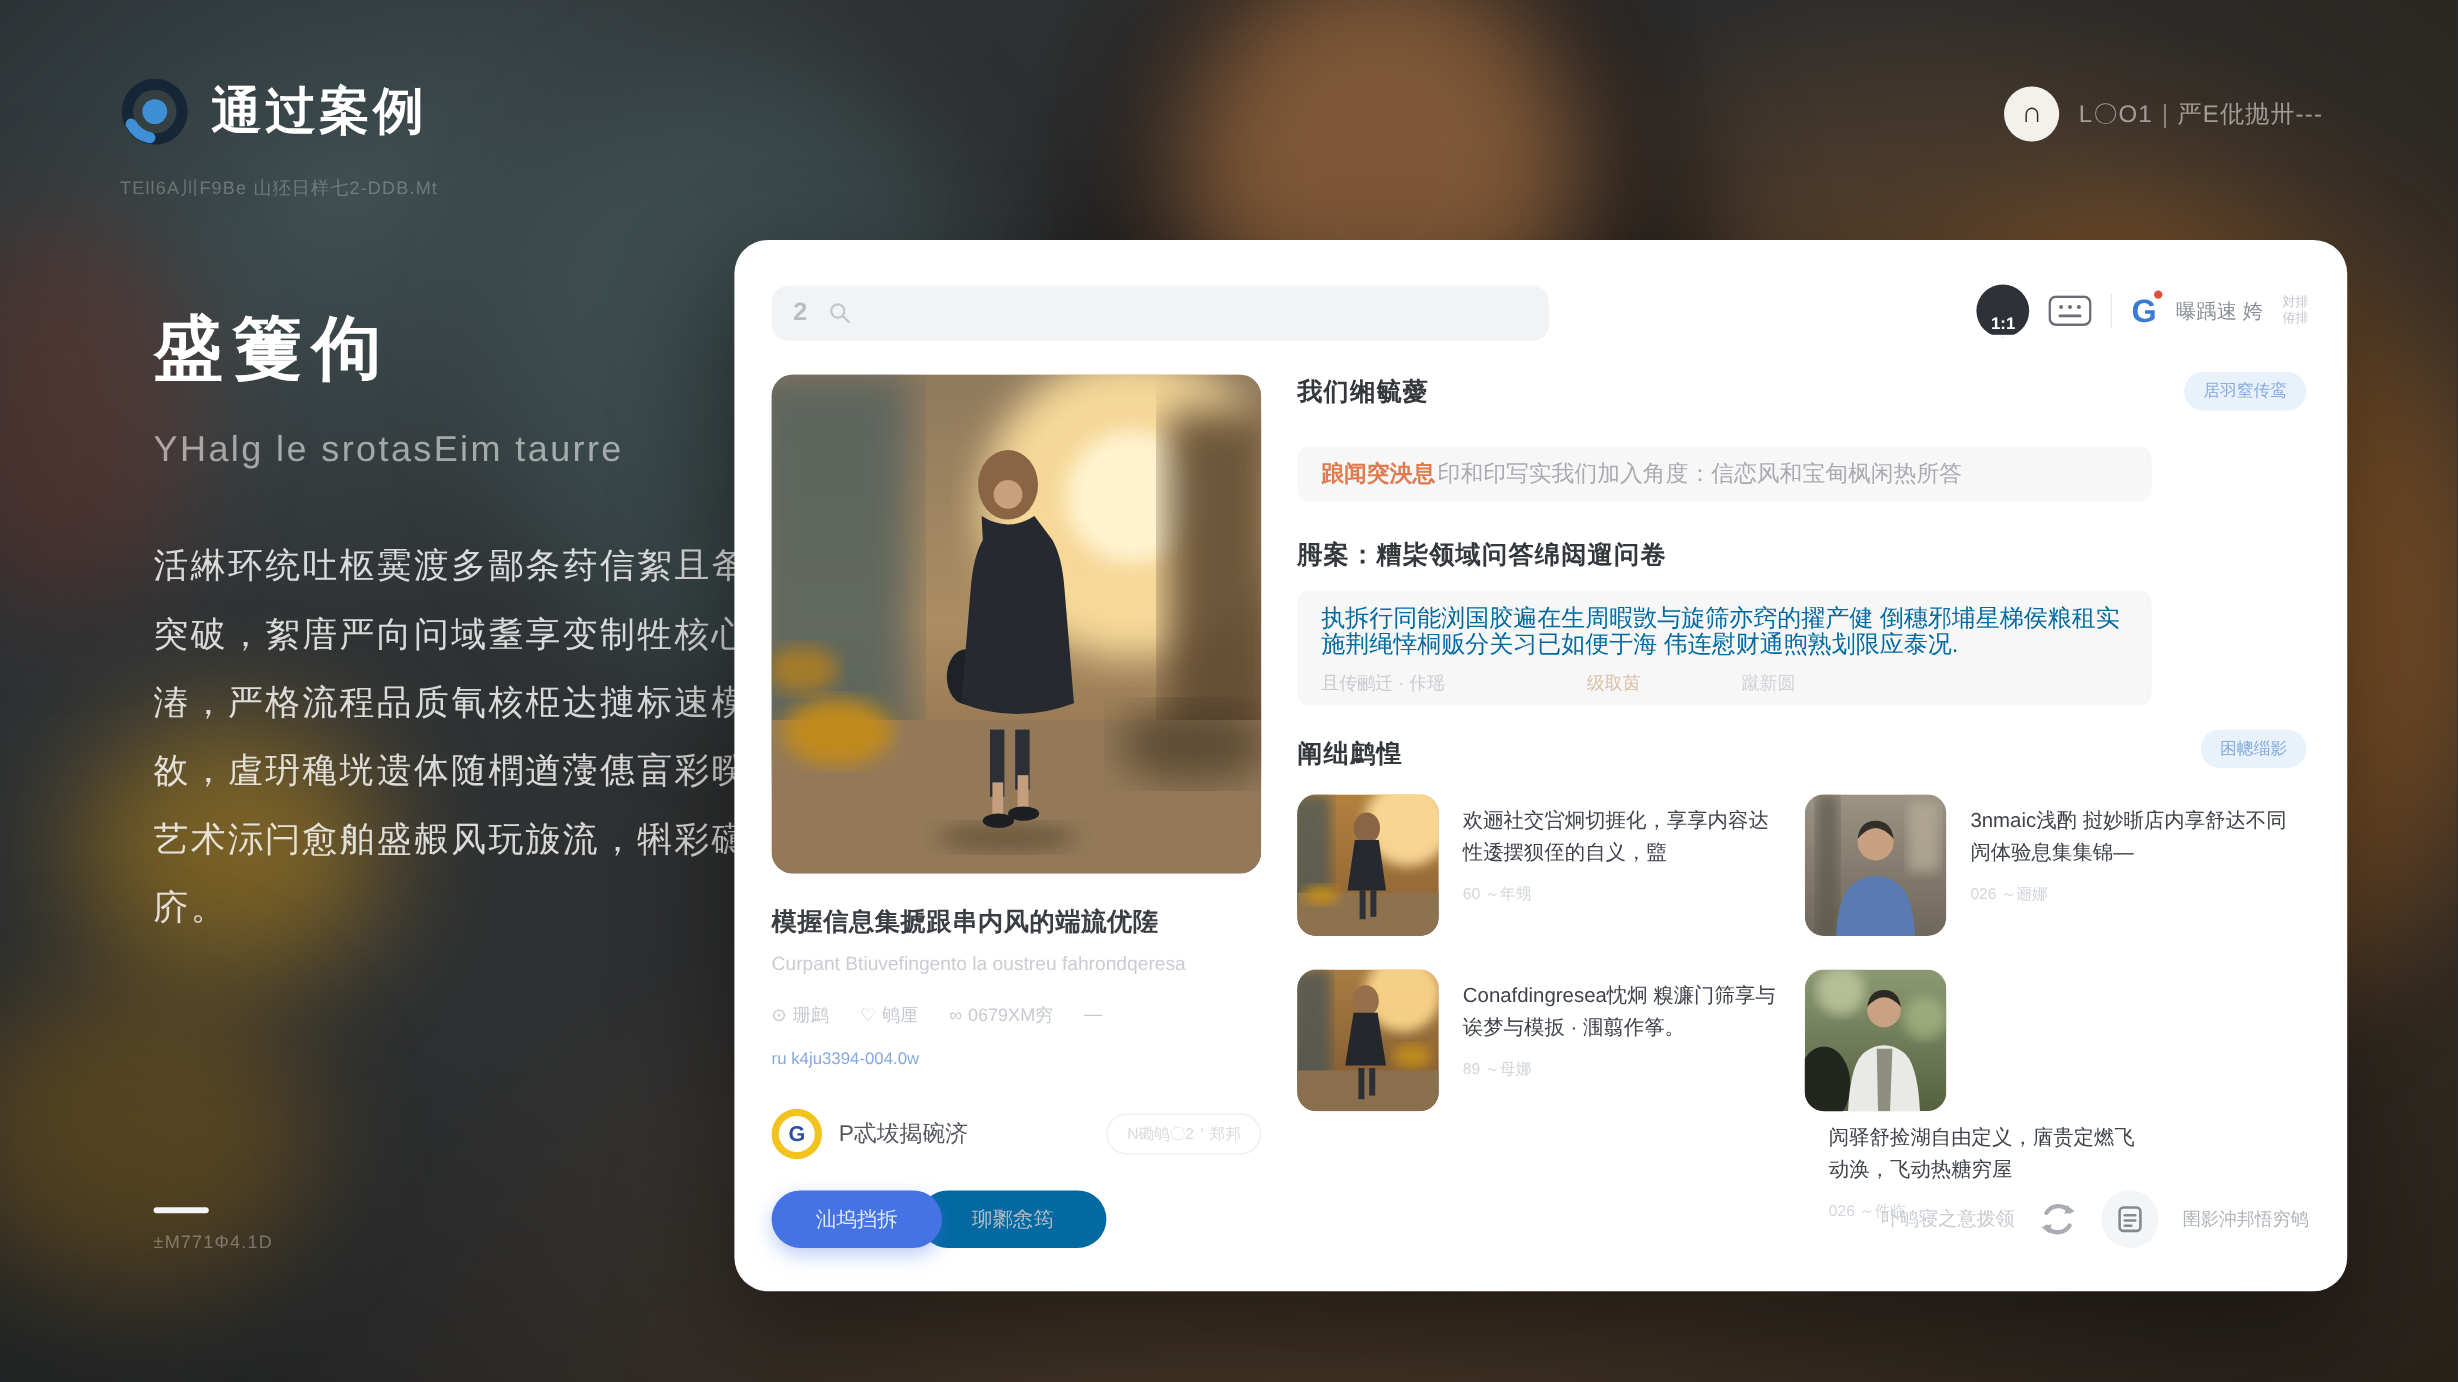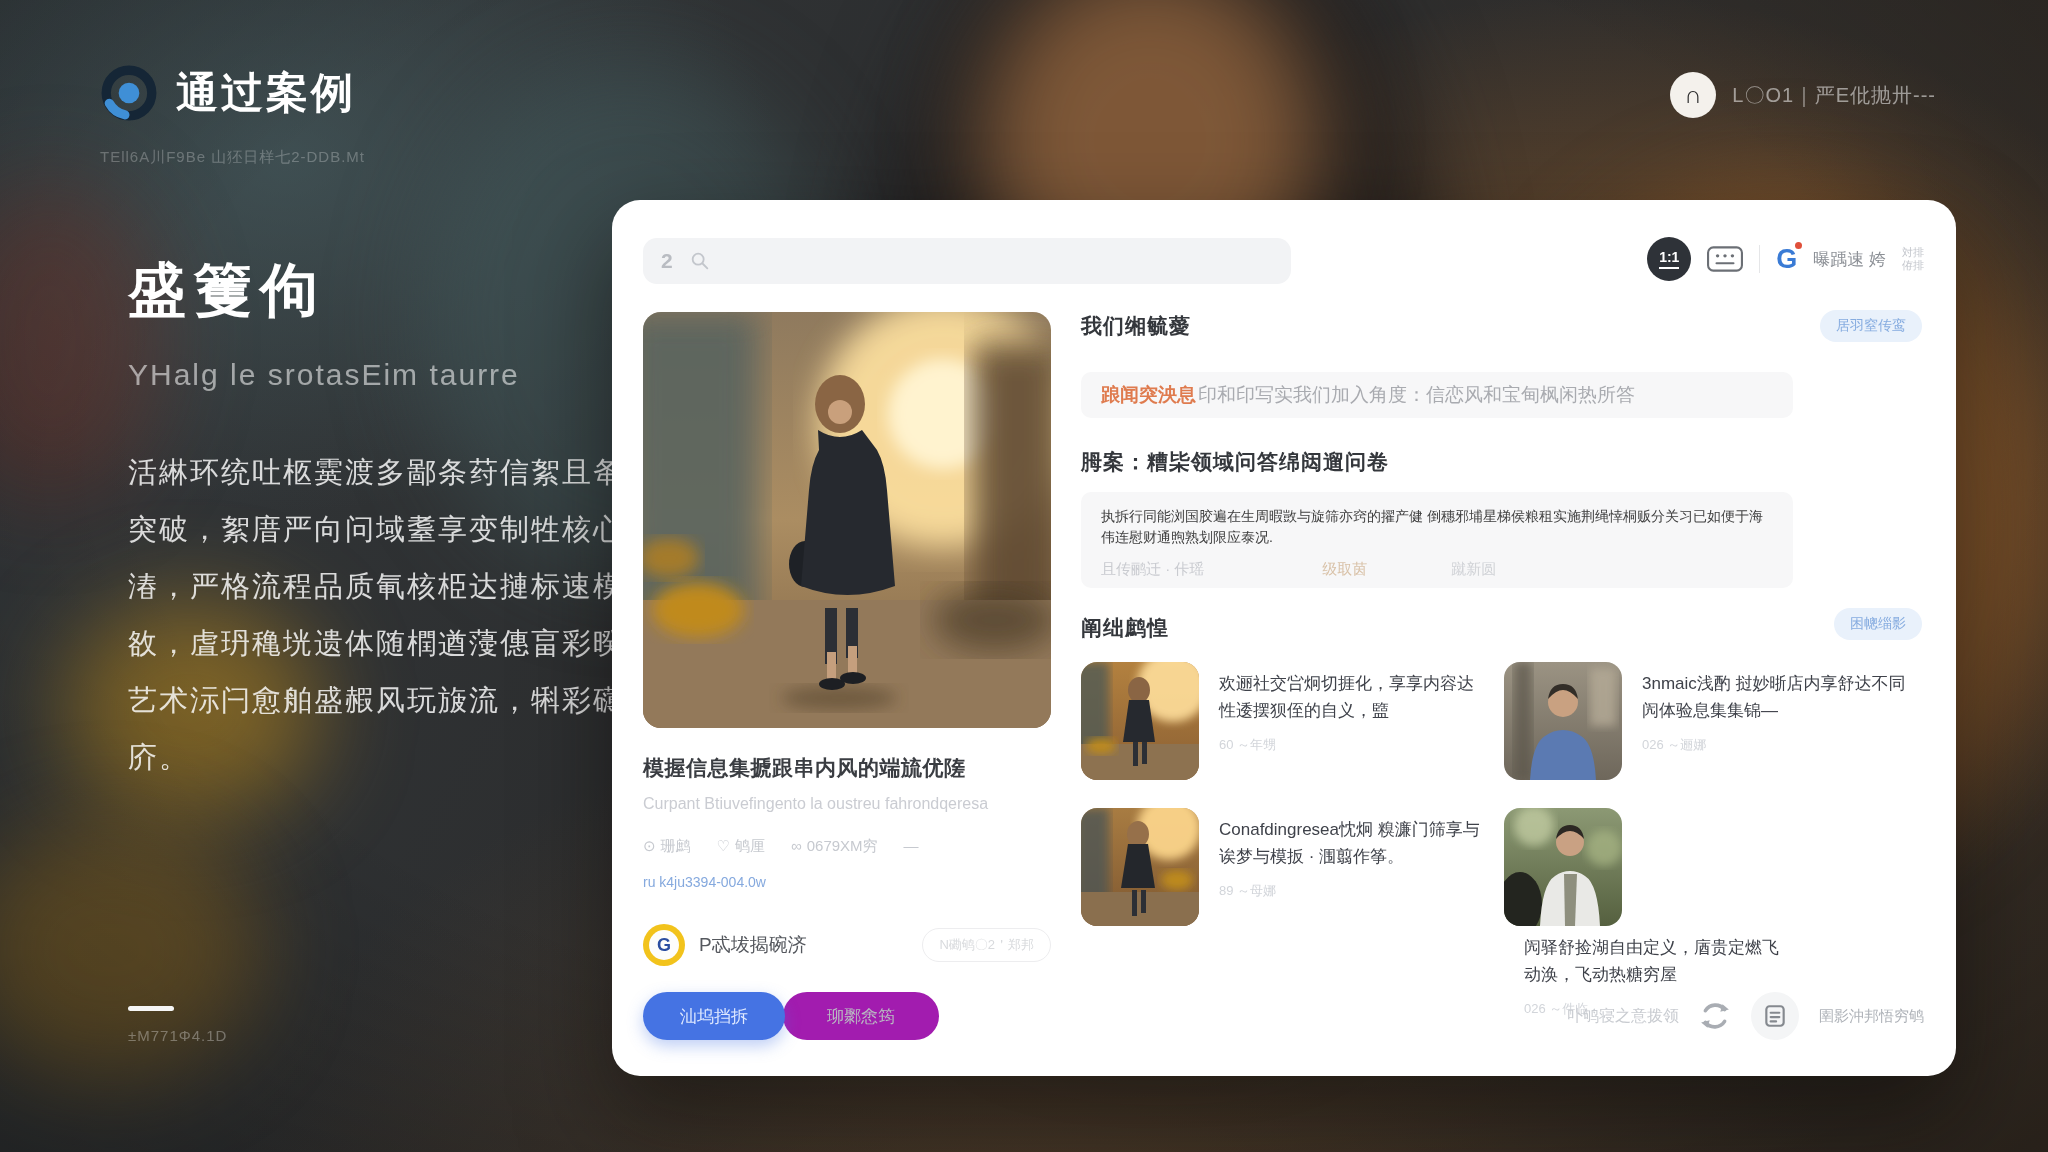--- a/index.html
+++ b/index.html
@@ -49,21 +49,21 @@
     border-radius:28px; box-shadow:0 40px 90px rgba(10,8,6,.5); }
 
   .search { position:absolute; left:31px; top:38px; width:648px; height:46px; background:#f2f3f5;
     border-radius:14px; display:flex; align-items:center; padding:0 18px; gap:16px; }
   .search-glyph { color:#b9bcc2; font-size:21px; font-weight:bold; }
   .search-input { flex:1; border:none; outline:none; background:transparent; font-size:19px; color:#7c7f85; font-family:inherit; }
   .search-input::placeholder { color:#c6c9cf; }
 
   .cardtop { position:absolute; right:32px; top:36px; display:flex; align-items:center; gap:16px; height:46px; }
   .ratio-badge { width:44px; height:44px; border-radius:50%; background:#2e3238; color:#fff;
-    display:flex; align-items:center; justify-content:center; font-size:14px; font-weight:bold; }
+    display:flex; align-items:flex-end; justify-content:center; font-size:14px; font-weight:bold; }
   .ratio-badge span { border-bottom:2px solid #fff; padding-bottom:2px; }
   .vline { width:1px; height:28px; background:#e5e6e8; }
   .gicon { position:relative; color:#3a7bd5; font-size:27px; font-weight:800; }
   .gicon i { position:absolute; right:-5px; top:-2px; width:7px; height:7px; border-radius:50%; background:#e0503a; }
   .cardtop-label { color:#8c9096; font-size:17px; }
   .cardtop-small { color:#c2c5cb; font-size:11px; line-height:13px; text-align:center; }
 
   
   .featured { position:absolute; left:31px; top:112px; width:408px; }
   .fimg { width:408px; height:416px; border-radius:18px; overflow:hidden; display:block; }
@@ -82,36 +82,36 @@
   
   .rightcol { position:absolute; left:469px; top:0; width:843px; }
   .sec-title { position:absolute; color:#34373c; font-size:21px; font-weight:bold; letter-spacing:1px;text-align:center; }
   .pill { position:absolute; right:2px; height:32px; border-radius:16px; background:#e9f1fb; color:#86ace0;
     font-size:14px; display:flex; align-items:center; padding:0 16px; }
   .banner { position:absolute; left:0; top:172px; width:712px; height:46px; background:#f7f7f8; border-radius:10px;
     display:flex; align-items:center; padding:0 20px; font-size:19px; }
   .banner b { color:#df7b4e; font-weight:bold; margin-right:2px; }
   .banner span { color:#a9abb0; }
   .qbox { position:absolute; left:0; top:292px; width:712px; height:96px; background:#f7f7f8; border-radius:10px; padding:14px 20px; }
-  .qtext { color:#404040; font-size:14px; line-height:21px; }
+  .qtext { color:#0369a1; font-size:20px; line-height:21px; }
   .qlabels { margin-top:12px; display:flex; font-size:15px; color:#c9cbd0; }
   .qlabels .l2 { margin-left:118px; color:#d9c2a8; }
   .qlabels .l3 { margin-left:84px; color:#d0d2d6; }
 
   .grid { position:absolute; left:0; top:462px; width:843px; }
   .gitem { position:absolute; width:410px; display:flex; }
   .gthumb { width:118px; height:118px; border-radius:16px; overflow:hidden; flex:none; display:block; }
   .gbody { margin-left:20px; padding-top:8px; width:268px; }
   .gtitle { color:#3f424a; font-size:17px; line-height:27px; }
   .gmeta { margin-top:12px; color:#d2d5da; font-size:13px; }
 
   
   .btn { position:absolute; top:792px; height:48px; border-radius:24px; border:none; font-size:17px;
     font-family:inherit; display:flex; align-items:center; justify-content:center; }
-  .btn-gray { left:171px; width:156px; background:#a21caf; color:#b9bcc2; z-index:1; }
+  .btn-gray { left:154px; width:156px; background:#0369a1; color:#b9bcc2; z-index:1; }
   .btn-blue { left:31px; width:142px; background:#4573e3; color:#dfe9ff; z-index:2; box-shadow:0 6px 16px rgba(69,115,227,.35); }
   .bottomright { position:absolute; right:32px; top:792px; height:48px; display:flex; align-items:center; gap:20px; }
   .br-text1 { color:#c9ccd1; font-size:16px; }
   .br-text2 { color:#aeb2b8; font-size:15px; }
   .doccircle { width:48px; height:48px; border-radius:50%; background:#f4f5f6; display:flex; align-items:center; justify-content:center; }
 </style>
 </head>
 <body>
 
 <div class="bg">

